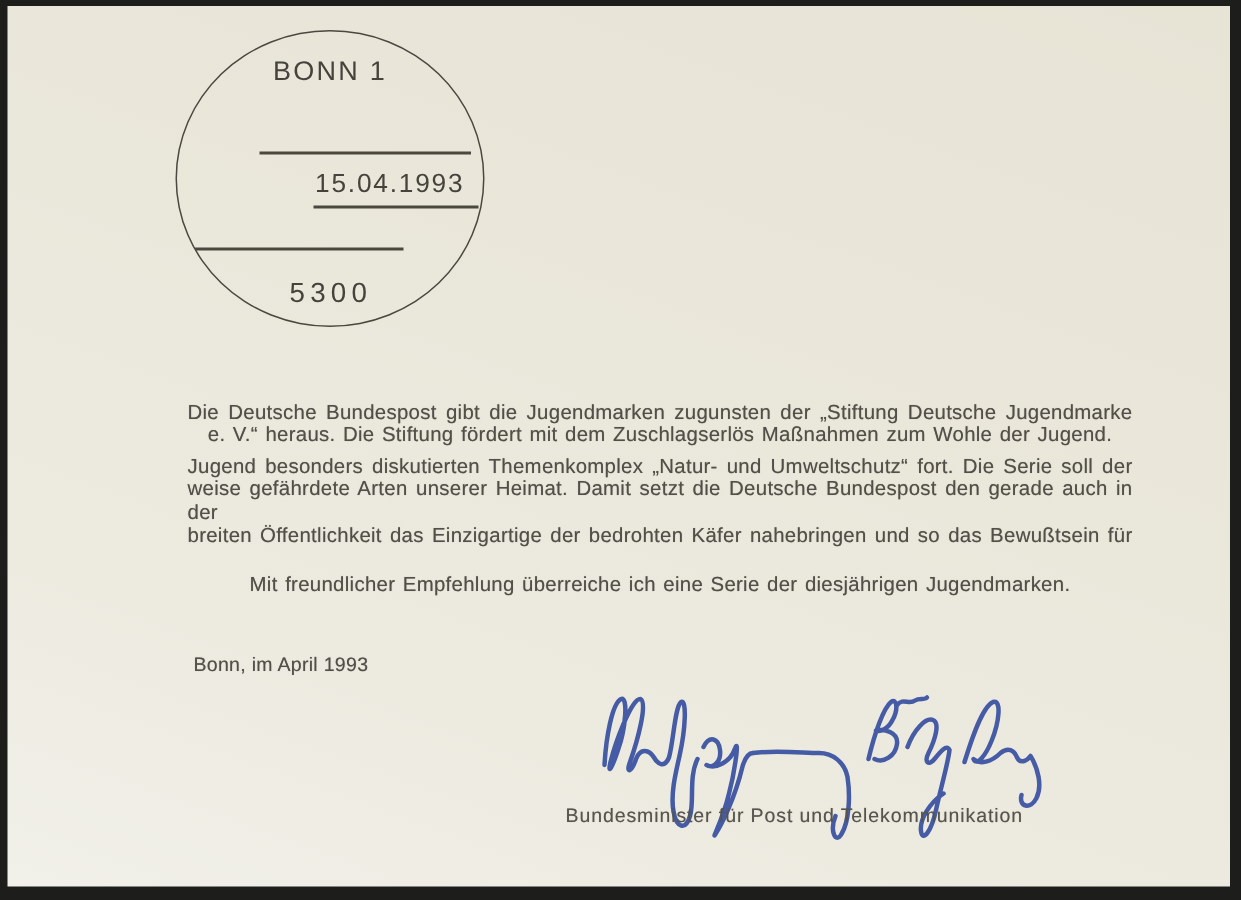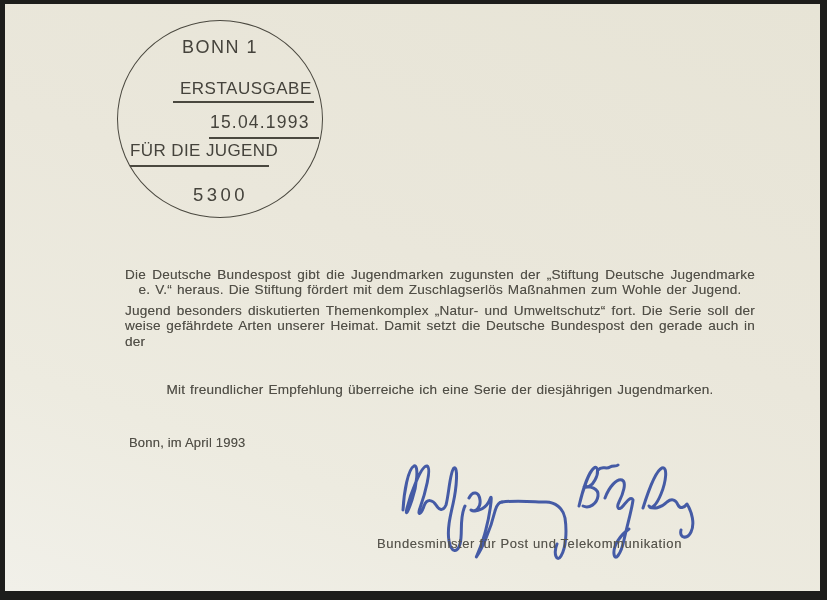--- a/index.html
+++ b/index.html
@@ -74,37 +74,36 @@
   }
 </style>
 </head>
 <body>
 
 <div class="scan-card">
 
   <div class="postmark">
     <div class="pm-ellipse"></div>
     <div class="pm-text pm-city">BONN 1</div>
-    <div class="pm-text pm-issue">ERSTAUSGABE</div>
     <div class="pm-rule pm-rule-1"></div>
     <div class="pm-text pm-date">15.04.1993</div>
     <div class="pm-rule pm-rule-2"></div>
-    <div class="pm-text pm-occasion">FÜR DIE JUGEND</div>
     <div class="pm-rule pm-rule-3"></div>
     <div class="pm-text pm-code">5300</div>
   </div>
 
   <div class="bodytext">
     <div class="para para-1">
       <span class="line j">Die Deutsche Bundespost gibt die Jugendmarken zugunsten der „Stiftung Deutsche Jugendmarke</span>
       <span class="line">e. V.“ heraus. Die Stiftung fördert mit dem Zuschlagserlös Maßnahmen zum Wohle der Jugend.</span>
     </div>
     <div class="para para-2">
       <span class="line j">Jugend besonders diskutierten Themenkomplex „Natur- und Umweltschutz“ fort. Die Serie soll der</span>
       <span class="line j">weise gefährdete Arten unserer Heimat. Damit setzt die Deutsche Bundespost den gerade auch in der</span>
+      <span class="line j">breiten Öffentlichkeit das Einzigartige der bedrohten Käfer nahebringen und so das Bewußtsein für</span>
     </div>
     <div class="para para-3">
       <span class="line">Mit freundlicher Empfehlung überreiche ich eine Serie der diesjährigen Jugendmarken.</span>
     </div>
   </div>
 
   <div class="dateline">Bonn, im April 1993</div>
 
   <div class="signature-wrap">
     <svg viewBox="0 0 320 115" xmlns="http://www.w3.org/2000/svg">

